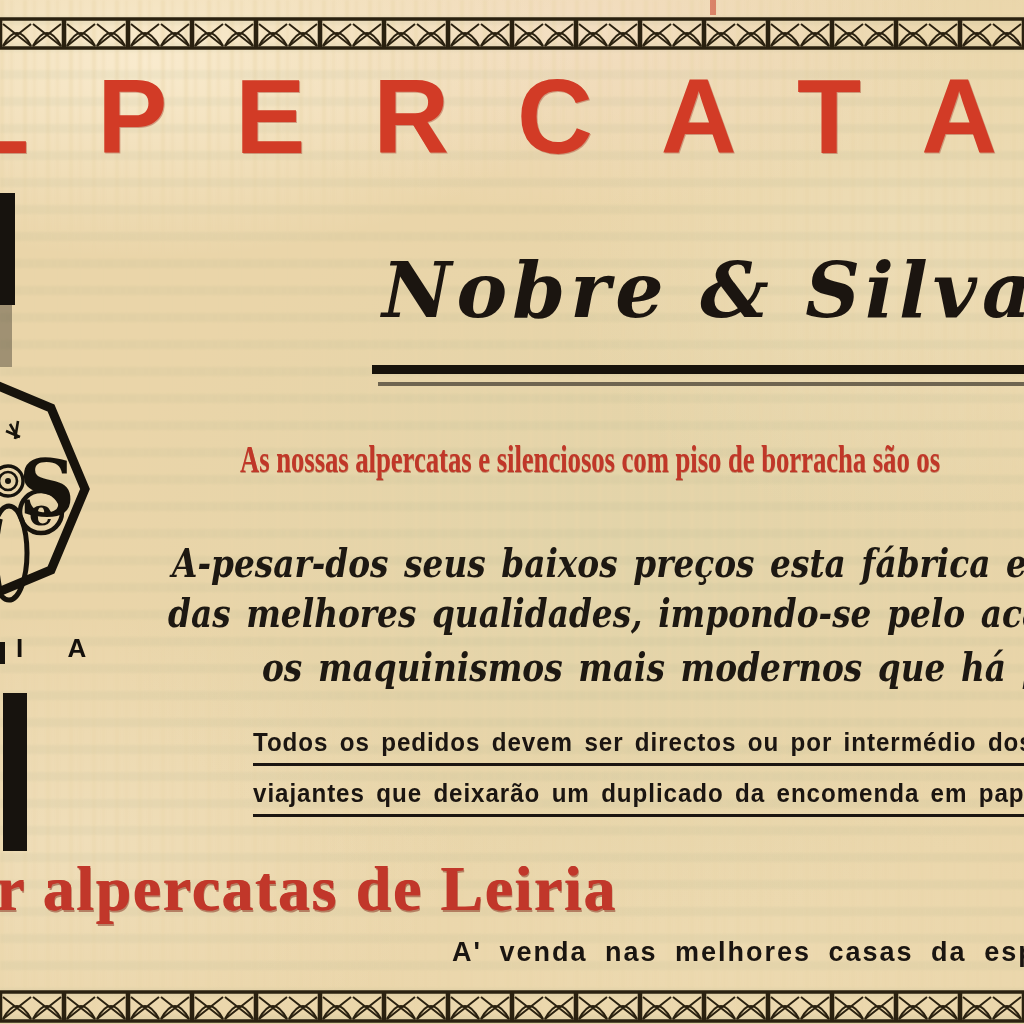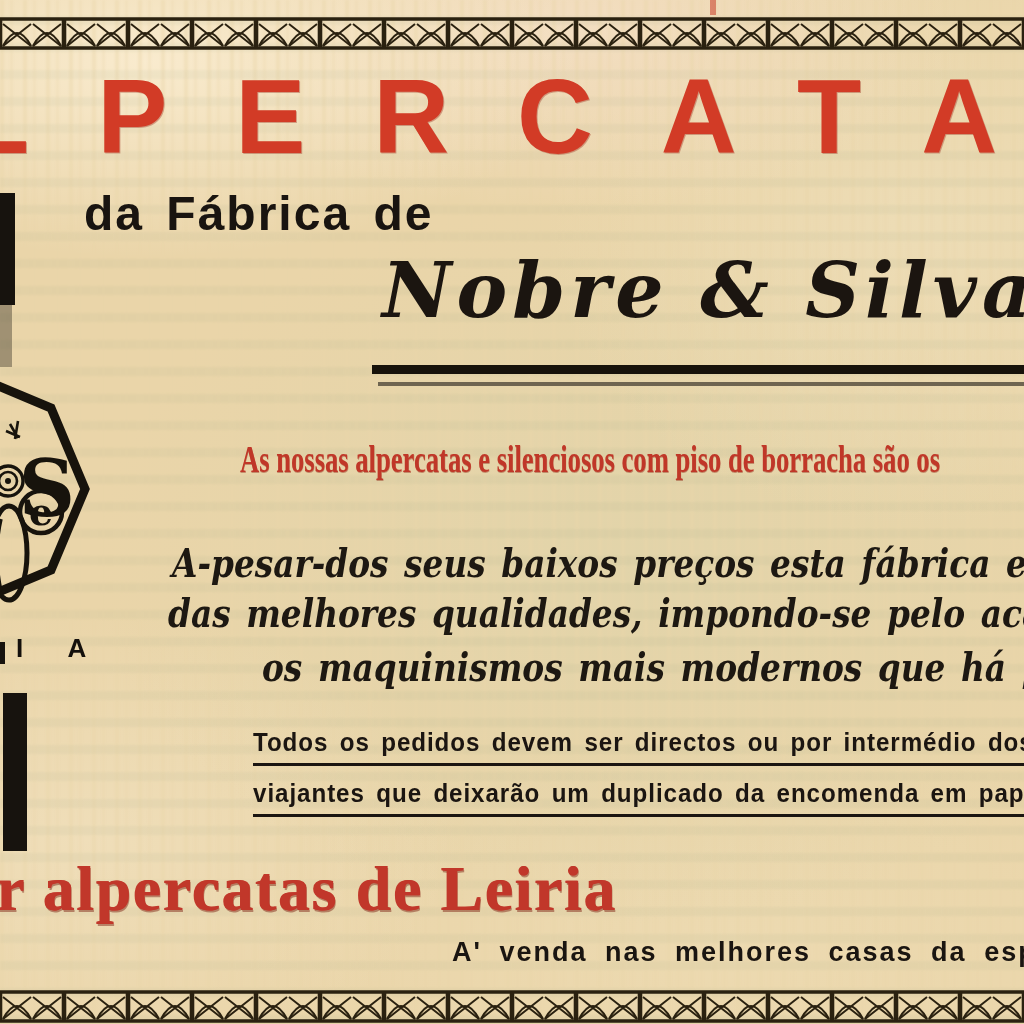--- a/index.html
+++ b/index.html
@@ -98,21 +98,20 @@
         <path d="M3,30 L31,8 M3,8 L31,30 M33,30 L61,8 M33,8 L61,30" stroke="#2a2110" stroke-width="2" fill="none"></path>
       </pattern>
     </defs>
     <rect width="1024" height="36" fill="url(#lat1)"></rect>
   </svg>
 
   <div class="layer speck"></div>
 
   <div class="layer headline nowrap">LPERCATA</div>
 
-  <div class="layer subtitle nowrap">da Fábrica de</div>
   <div class="layer company nowrap">Nobre &amp; Silva,</div>
 
   <div class="layer rule-thick"></div>
   <div class="layer rule-thin"></div>
 
   <div class="layer bar bar1"></div>
   <div class="layer bar1b"></div>
 
   <svg class="layer logo-svg" width="230" height="240" viewBox="0 0 230 240" xmlns="http://www.w3.org/2000/svg">
     <polygon points="225,120 191,201 110,235 29,201 -5,120 29,39 110,5 191,39" fill="none" stroke="#17130c" stroke-width="9"></polygon>

